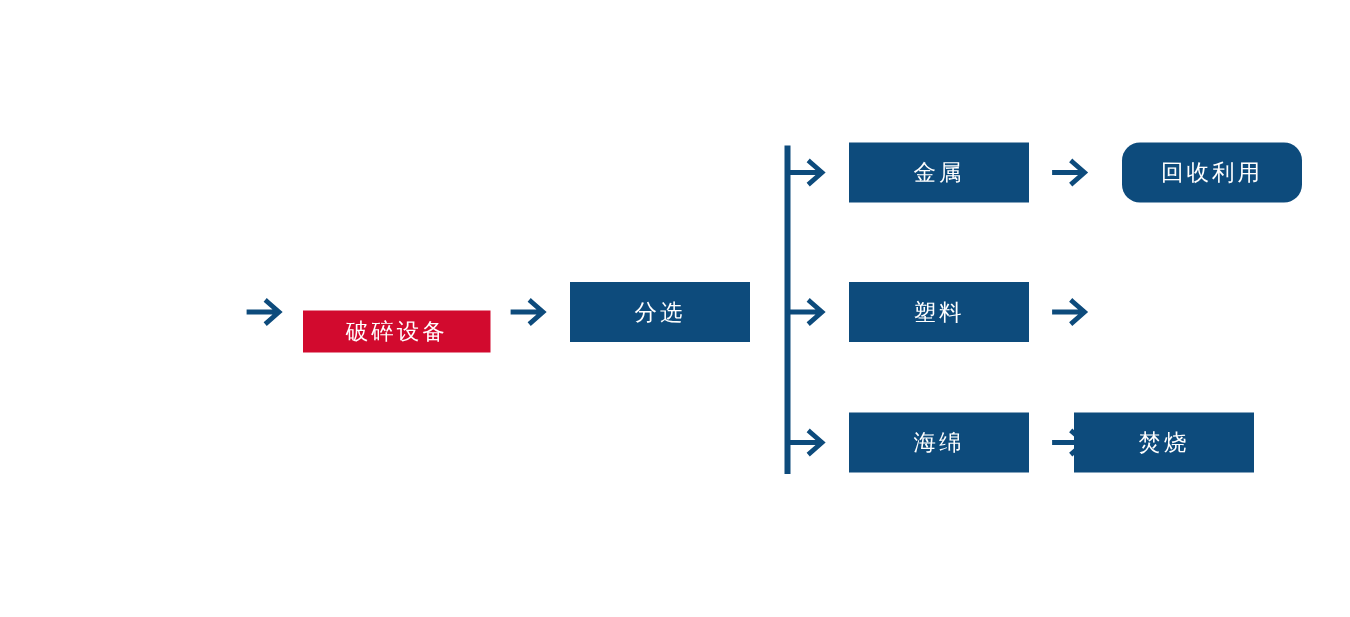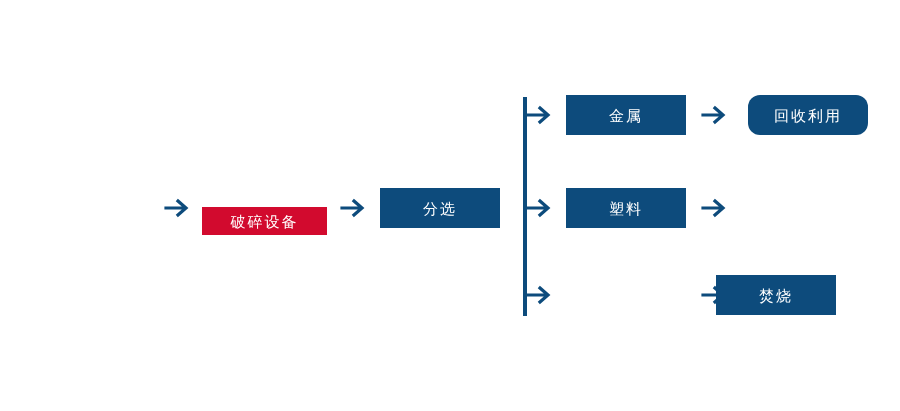--- a/index.html
+++ b/index.html
@@ -121,20 +121,21 @@
   </div>
   <div class="node blue n-reuse">回收利用</div>
 
   <div class="node blue n-plastic">塑料</div>
   <div class="arrow a-m2">
     <svg viewBox="0 0 30 30" aria-hidden="true">
       <path d="M3 15 H20 M15 8 L23 15 L15 22" fill="none" stroke="#0d4b7c" stroke-width="3.2" stroke-linecap="square" stroke-linejoin="miter"></path>
     </svg>
   </div>
 
+  <div class="node blue n-sponge">海绵</div>
   <div class="arrow a-m3">
     <svg viewBox="0 0 30 30" aria-hidden="true">
       <path d="M3 15 H20 M15 8 L23 15 L15 22" fill="none" stroke="#0d4b7c" stroke-width="3.2" stroke-linecap="square" stroke-linejoin="miter"></path>
     </svg>
   </div>
   <div class="node blue n-burn">焚烧</div>
 
 </div>
 
 </body></html>

